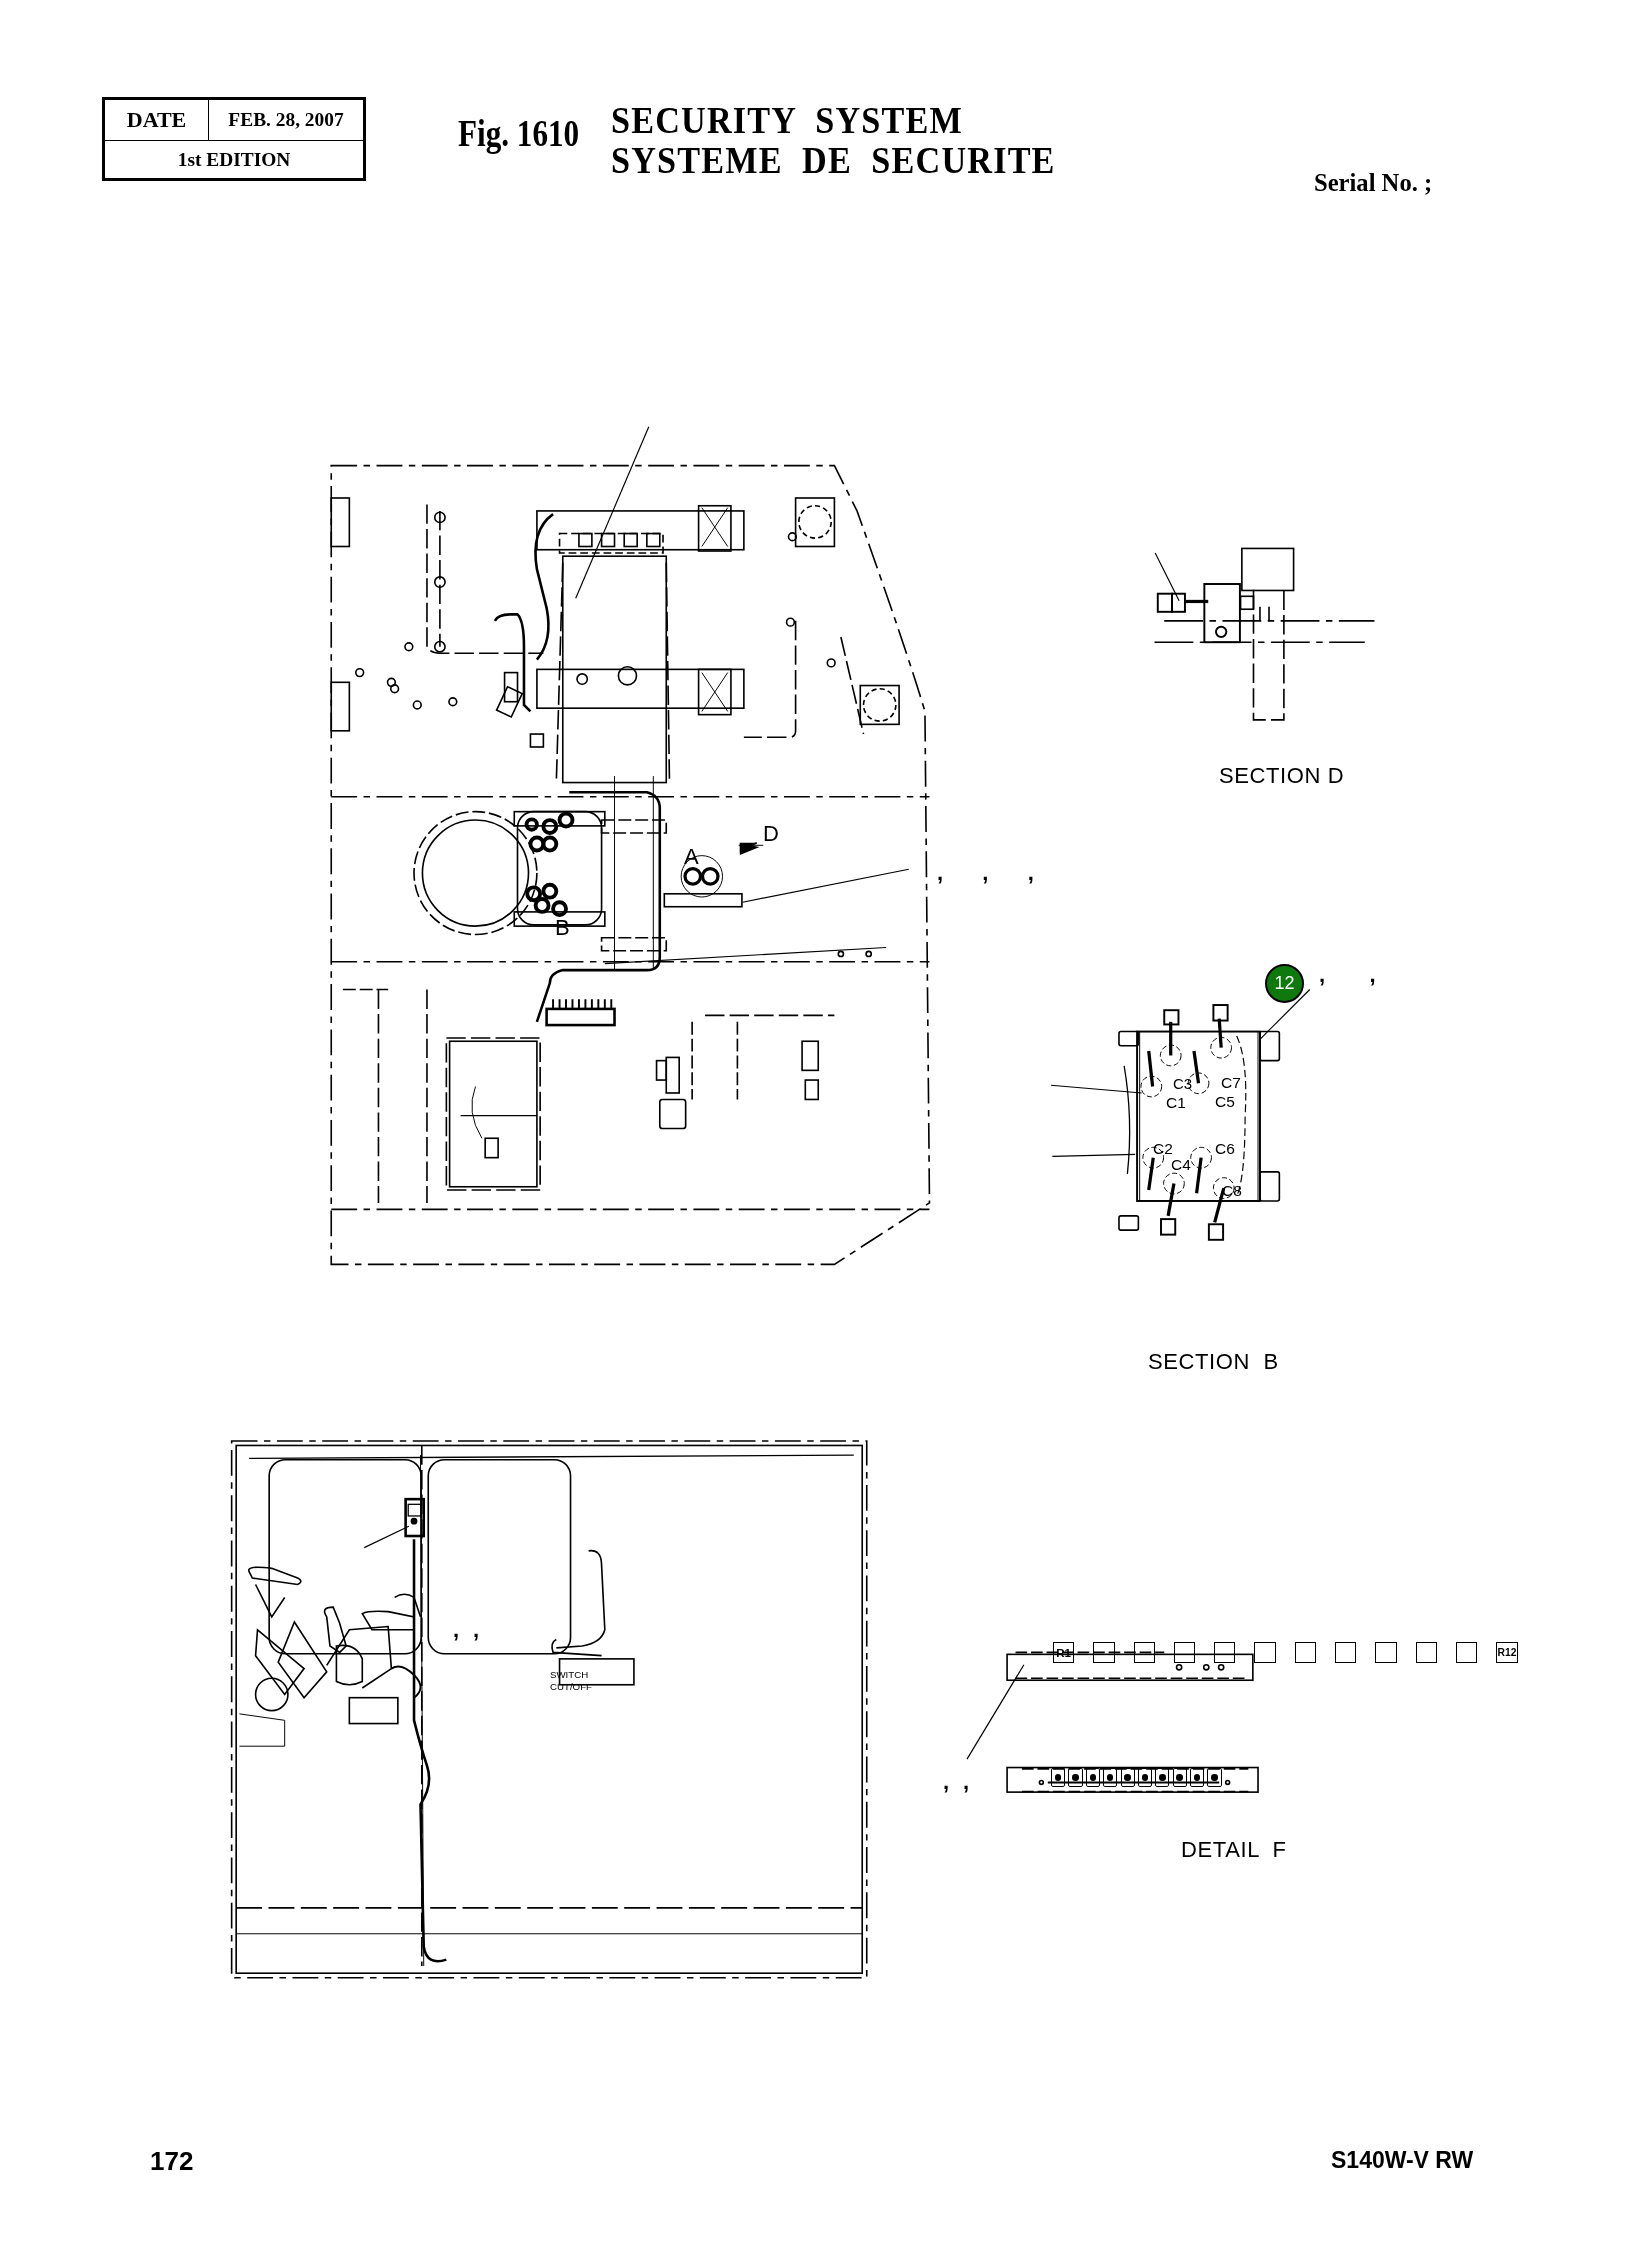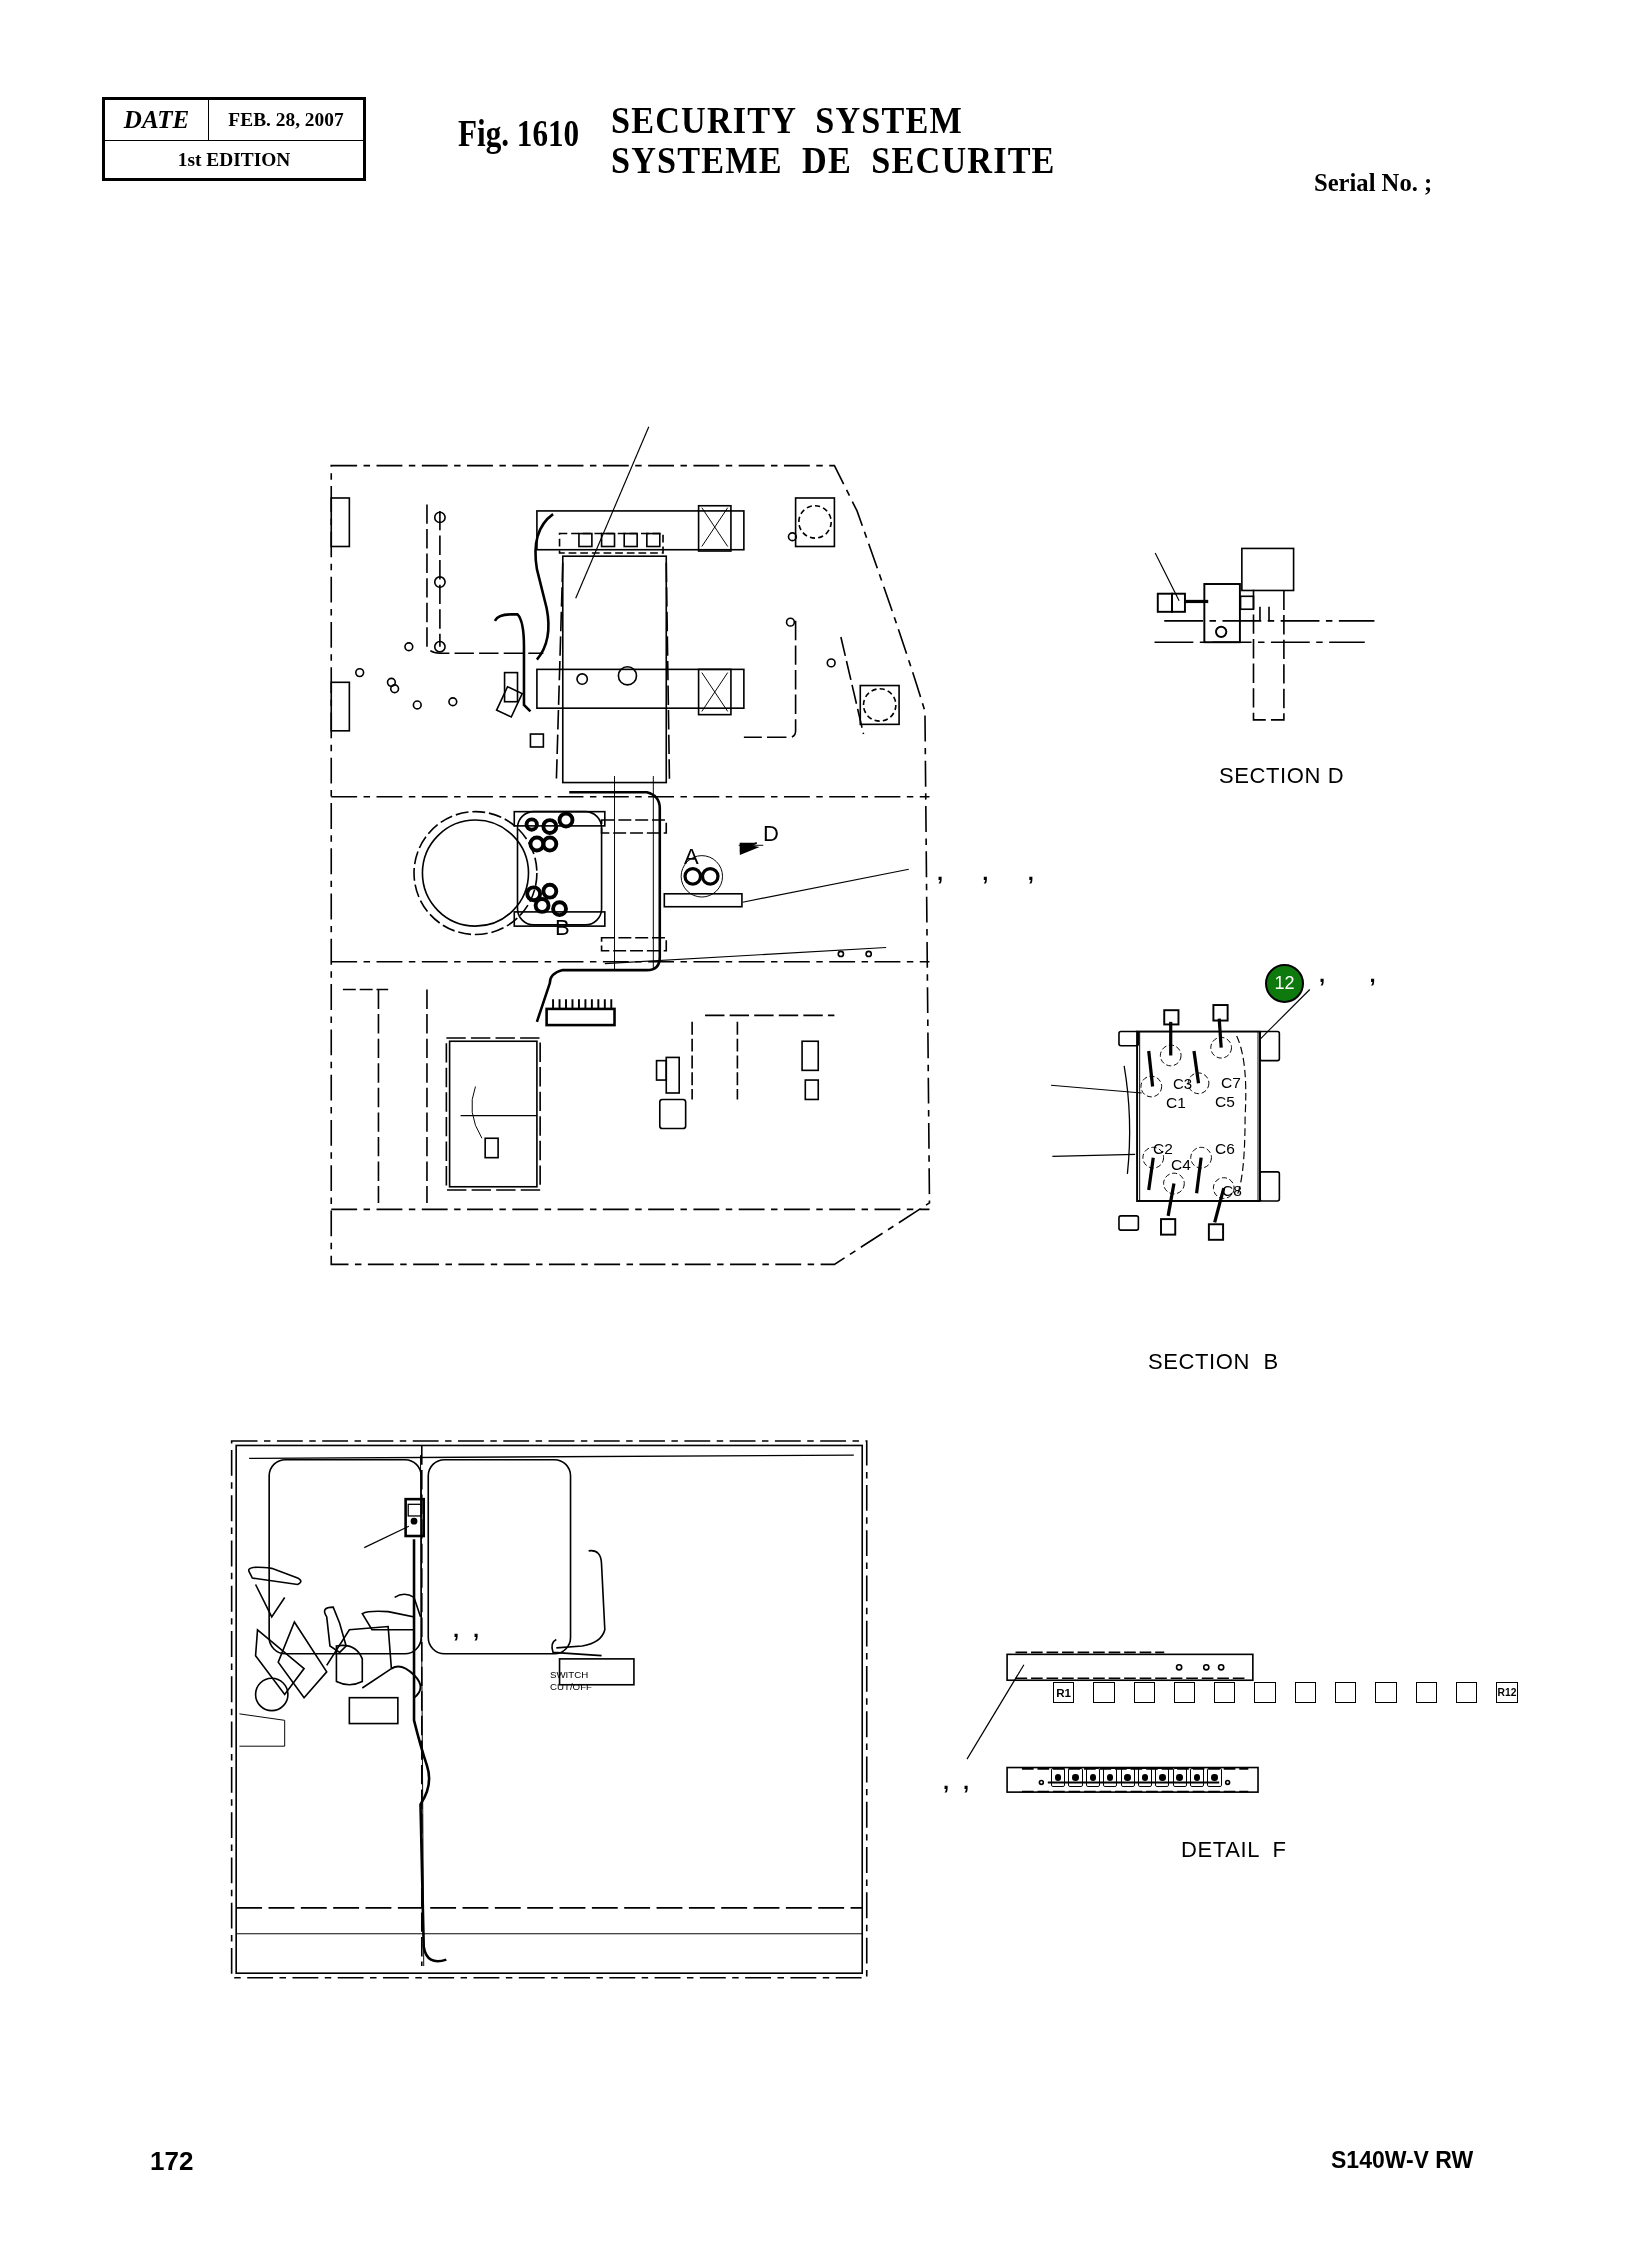--- a/index.html
+++ b/index.html
@@ -1,20 +1,20 @@
 <!DOCTYPE html>
 <html style="font-size:10.3px"><head>
 <meta charset="utf-8">
 <style>
   html, body { margin: 0; padding: 0; background: #ffffff; }
   body { width: 1652px; height: 2261px; position: relative; overflow: hidden; font-family: "Liberation Serif", serif; color: #000; }
   .abs { position: absolute; }
   .hdr-box { left: 102px; top: 97px; width: 264px; height: 84px; border: 3.9px solid #000; box-sizing: border-box; }
   .hdr-row1 { position: absolute; left: 0; top: 0; right: 0; height: 40px; border-bottom: 1.9px solid #000; display: flex; }
-  .hdr-cell-a { width: 103px; border-right: 1.9px solid #000; display: flex; align-items: center; justify-content: center; font-weight: bold; font-size: 25px; font-style: italic; }
+  .hdr-cell-a { width: 103px; border-right: 1.9px solid #000; display: flex; align-items: center; justify-content: center; font-weight: bold; font-size: 22px; }
   .hdr-cell-b { flex: 1; display: flex; align-items: center; justify-content: center; font-weight: bold; font-size: 19.4px; }
   .hdr-row2 { position: absolute; left: 0; right: 0; top: 42px; bottom: 0; display: flex; align-items: center; justify-content: center; font-weight: bold; font-size: 19.4px; border-radius: 7px; }
   .fig-no { left: 458px; top: 111px; font-size: 38px; font-weight: bold; transform: scaleX(0.82); transform-origin: left top; }
   .title-en { left: 611px; top: 98px; font-size: 38px; font-weight: bold; letter-spacing: 1.3px; transform: scaleX(0.9); transform-origin: left top; }
   .title-fr { left: 611px; top: 138px; font-size: 38px; font-weight: bold; letter-spacing: 1.3px; transform: scaleX(0.9); transform-origin: left top; }
   .serial { left: 1314px; top: 169px; font-size: 24.6px; font-weight: bold; }
   .lbl-sans { font-family: "Liberation Sans", sans-serif; }
   .caption { font-family: "Liberation Sans", sans-serif; font-size: 22px; letter-spacing: 0.6px; }
   .footer-page { left: 109px; top: 2146px; font-family: "Liberation Sans", sans-serif; font-weight: bold; font-size: 26px; margin-left: 41px; }
   .footer-model { left: 1331px; top: 2147px; font-family: "Liberation Sans", sans-serif; font-weight: bold; font-size: 23px; }
@@ -288,21 +288,21 @@
 <div class="abs lbl-sans" style="left:1221px;top:1074px;font-size:15.5px;">C7</div>
 <div class="abs lbl-sans" style="left:1222px;top:1163px;font-size:15.5px;margin-top:19px;">C8</div>
 <div class="abs caption" style="left:1148px;top:1349px;white-space:pre;">SECTION  B</div>
 
 <div class="abs comma" style="left:453px;top:1617px;white-space:pre;letter-spacing:3.9px;">, ,</div>
 <div class="abs lbl-sans" style="left:550px;top:1669px;font-size:9.7px;line-height:11.6px;">
   <div>SWITCH</div>
   <div>CUT/OFF</div>
 </div>
 
-<div class="abs" style="left:1053px;top:1682px;display:flex;gap:19px;">
+<div class="abs" style="left:1053px;top:1642px;display:flex;gap:19px;">
   <div class="lbl-sans" style="width:21.3px;height:21.3px;border:1.9px solid #000;box-sizing:border-box;font-size:11.6px;font-weight:bold;display:flex;align-items:center;justify-content:center;">R1</div>
   <div style="width:21.3px;height:21.3px;border:1.9px solid #000;box-sizing:border-box;"></div>
   <div style="width:21.3px;height:21.3px;border:1.9px solid #000;box-sizing:border-box;"></div>
   <div style="width:21.3px;height:21.3px;border:1.9px solid #000;box-sizing:border-box;"></div>
   <div style="width:21.3px;height:21.3px;border:1.9px solid #000;box-sizing:border-box;"></div>
   <div style="width:21.3px;height:21.3px;border:1.9px solid #000;box-sizing:border-box;"></div>
   <div style="width:21.3px;height:21.3px;border:1.9px solid #000;box-sizing:border-box;"></div>
   <div style="width:21.3px;height:21.3px;border:1.9px solid #000;box-sizing:border-box;"></div>
   <div style="width:21.3px;height:21.3px;border:1.9px solid #000;box-sizing:border-box;"></div>
   <div style="width:21.3px;height:21.3px;border:1.9px solid #000;box-sizing:border-box;"></div>

